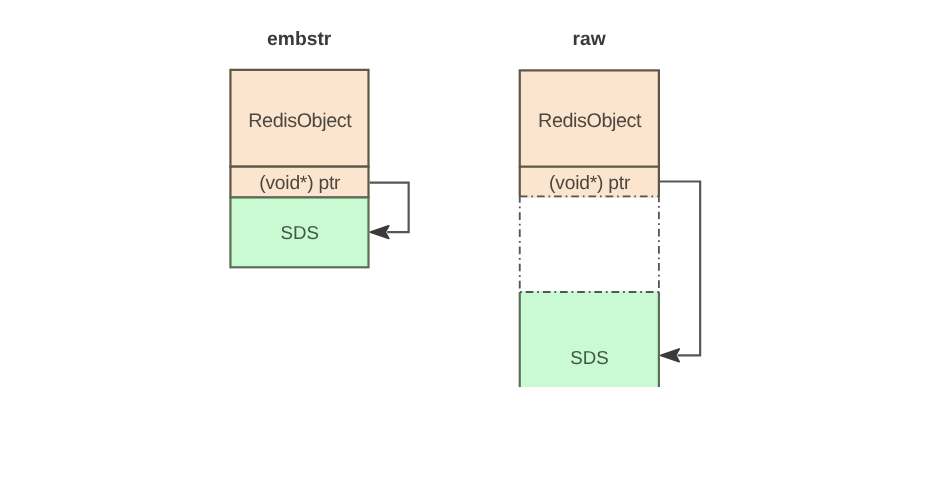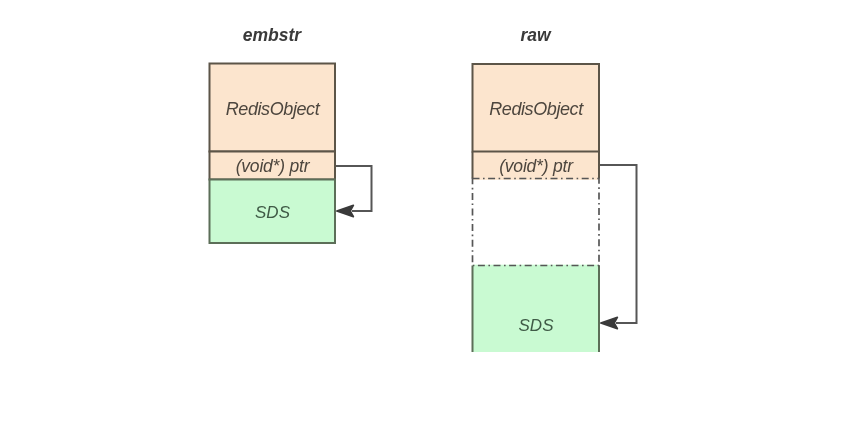--- a/index.html
+++ b/index.html
@@ -1,16 +1,16 @@
 <!DOCTYPE html>
 <html><head>
 <meta charset="utf-8">
 <style>
   html,body{margin:0;padding:0;background:#ffffff;}
-  .stage{position:relative;width:843px;height:352px;overflow:hidden;background:#ffffff;font-style:italic;}
+  .stage{position:relative;width:843px;height:352px;overflow:hidden;background:#ffffff;}
   svg{filter:blur(0.55px);}
   svg text{font-family:"Liberation Sans",sans-serif;}
 </style>
 </head>
 <body>
 <div class="stage">
 <svg width="843" height="442" viewBox="0 0 843 442" xmlns="http://www.w3.org/2000/svg">
 
   <text x="272" y="41" font-size="17.5" font-weight="bold" fill="#3a3a3a" text-anchor="middle">embstr</text>
   <text x="535.5" y="41" font-size="17.5" font-weight="bold" fill="#3a3a3a" text-anchor="middle">raw</text>

